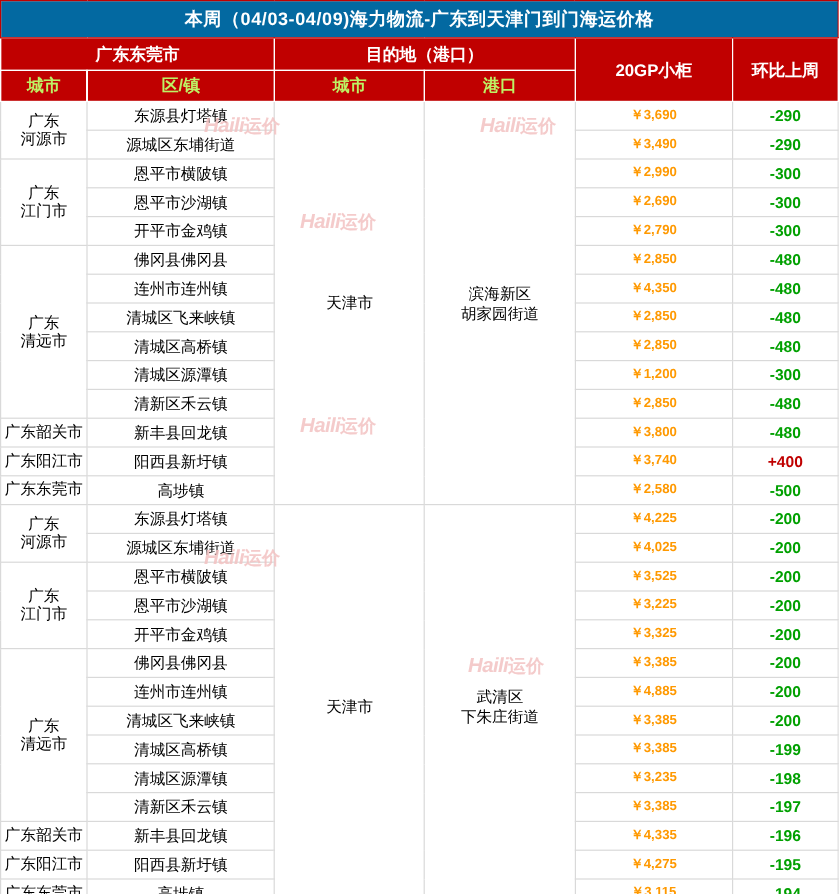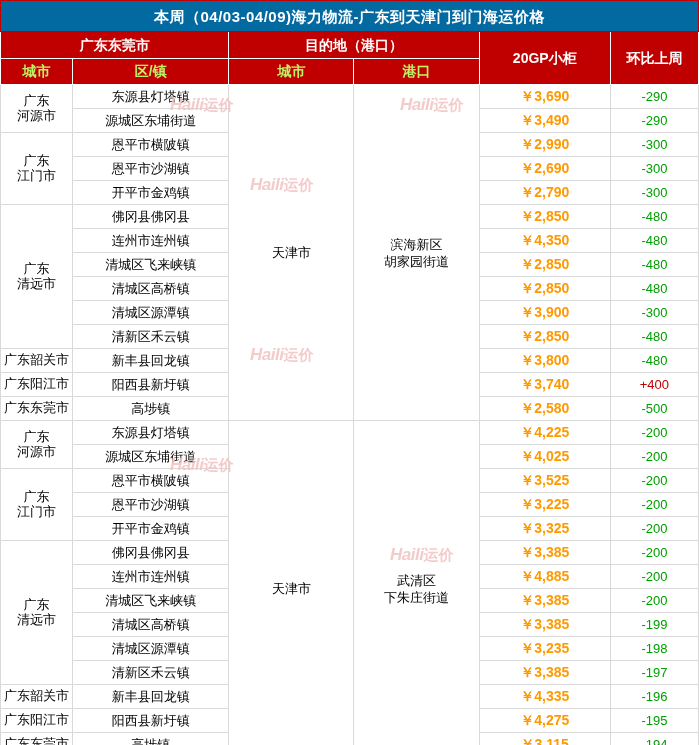--- a/index.html
+++ b/index.html
@@ -45,22 +45,22 @@
     color:#bef264;
     font-weight:bold;
     font-size:14px;
     height:25px;
     border:1px solid #ffffff;
   }
   td.city{font-size:13px;font-family:Liberation Mono, monospace;}
   td.town{font-size:13px;}
   td.dest{font-size:13px;}
   td.port{font-size:13px;line-height:17px;white-space:normal;font-family:Liberation Serif, serif;}
-  td.price{color:#ff9900;font-weight:bold;font-size:14px;}
-  td.chg{font-weight:normal;font-size:13px;}
+  td.price{color:#ff9900;font-weight:bold;font-size:11px;}
+  td.chg{font-weight:bold;font-size:13px;}
   .neg{color:#00a000;}
   .pos{color:#c00000;}
   .wm{
     position:absolute;
     color:#f3c2c2;
     font-weight:bold;
     font-style:italic;
     font-size:17px;
     opacity:.85;
     pointer-events:none;
@@ -150,21 +150,21 @@
           <td class="price">￥2,850</td>
           <td class="chg neg">-480</td>
         </tr>
         <tr>
           <td class="town">清城区高桥镇</td>
           <td class="price">￥2,850</td>
           <td class="chg neg">-480</td>
         </tr>
         <tr>
           <td class="town">清城区源潭镇</td>
-          <td class="price">￥3,900</td>
+          <td class="price">￥1,200</td>
           <td class="chg neg">-300</td>
         </tr>
         <tr>
           <td class="town">清新区禾云镇</td>
           <td class="price">￥2,850</td>
           <td class="chg neg">-480</td>
         </tr>
         <tr>
           <td class="city" rowspan="1">广东韶关市</td>
           <td class="town">新丰县回龙镇</td>

